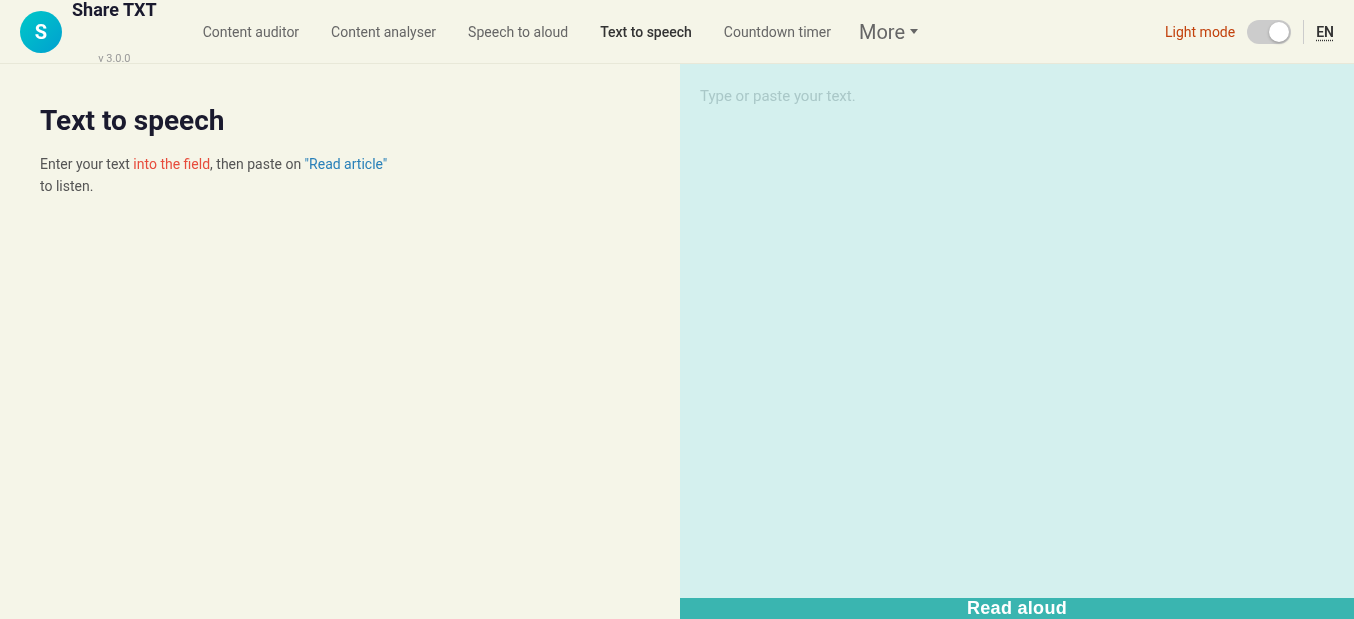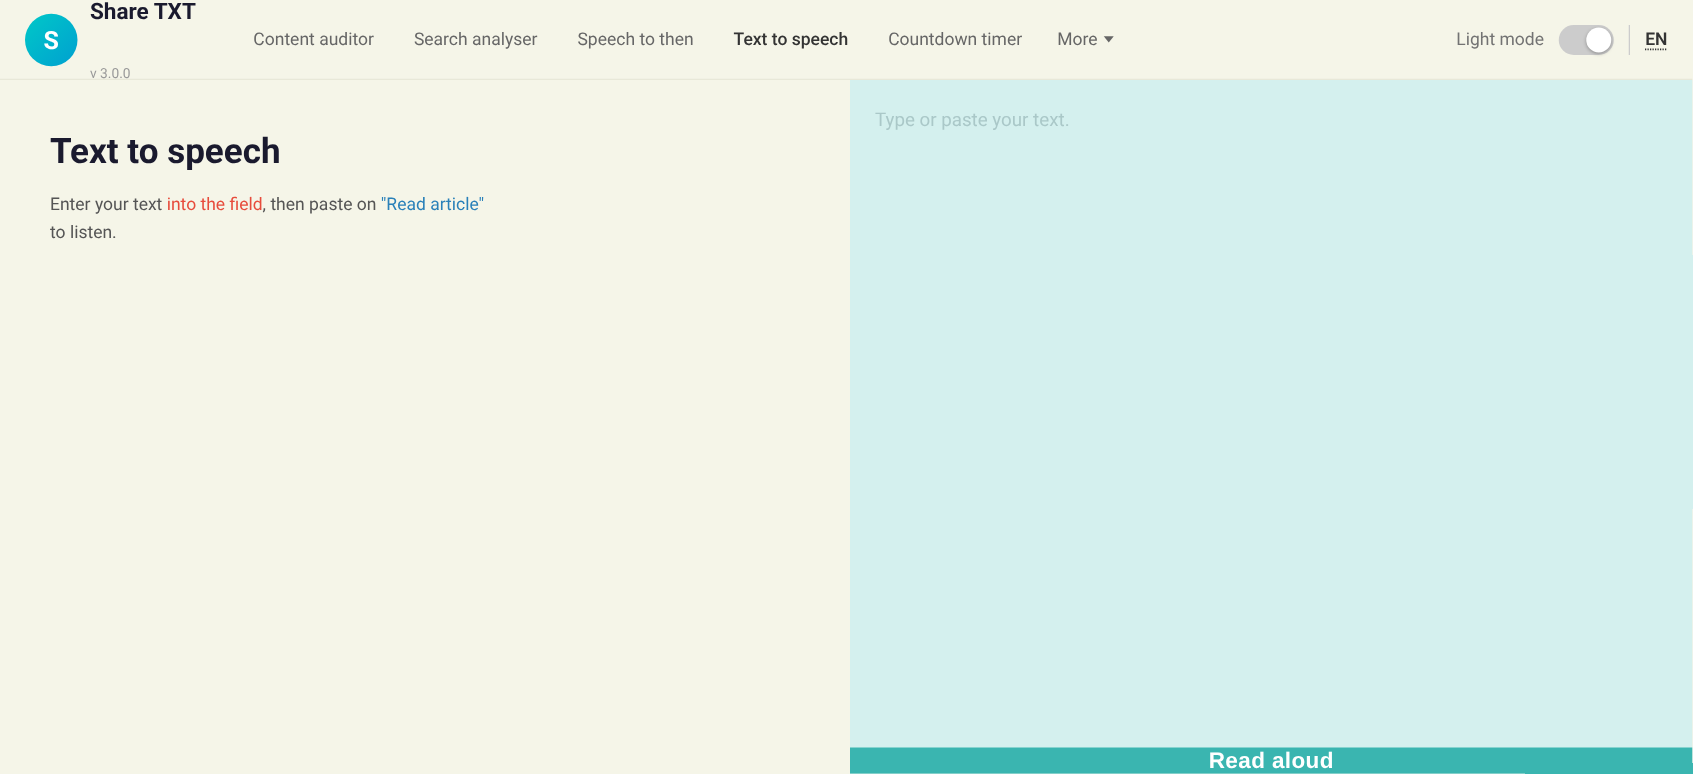--- a/index.html
+++ b/index.html
@@ -42,20 +42,21 @@
       align-items: center;
       justify-content: center;
       color: white;
       font-size: 20px;
       font-weight: bold;
     }
 
     .logo-text-area {
       display: flex;
       flex-direction: column;
+      align-items: center;
     }
 
     .logo-title {
       font-size: 18px;
       font-weight: 700;
       color: #1a1a2e;
     }
 
     .logo-version {
       font-size: 11px;
@@ -87,35 +88,35 @@
       color: #333;
       font-weight: 500;
     }
 
     .nav-more {
       display: flex;
       align-items: center;
       gap: 3px;
       padding: 0 12px;
       height: 64px;
-      font-size: 14px;
+      font-size: 20px;
       color: #666;
       cursor: pointer;
     }
 
     .header-right {
       display: flex;
       align-items: center;
       gap: 12px;
       margin-left: auto;
     }
 
     .light-mode-label {
       font-size: 14px;
-      color: #737373;
+      color: #c2410c;
     }
 
     
     .toggle-switch {
       width: 44px;
       height: 24px;
       background-color: #ccc;
       border-radius: 12px;
       position: relative;
       cursor: pointer;
@@ -245,22 +246,22 @@
       <span>S</span>
     </div>
     <div class="logo-text-area">
       <span class="logo-title">Share TXT</span>
       <span class="logo-version">v 3.0.0</span>
     </div>
   </a>
 
   <nav>
     <a class="nav-link">Content auditor</a>
-    <a class="nav-link">Search analyser</a>
-    <a class="nav-link">Speech to then</a>
+    <a class="nav-link">Content analyser</a>
+    <a class="nav-link">Speech to aloud</a>
     <a class="nav-link active">Text to speech</a>
     <a class="nav-link">Countdown timer</a>
     <div class="nav-more">
       <span>More</span>
       <span class="chevron-down"></span>
     </div>
   </nav>
 
   <div class="header-right">
     <span class="light-mode-label">Light mode</span>

